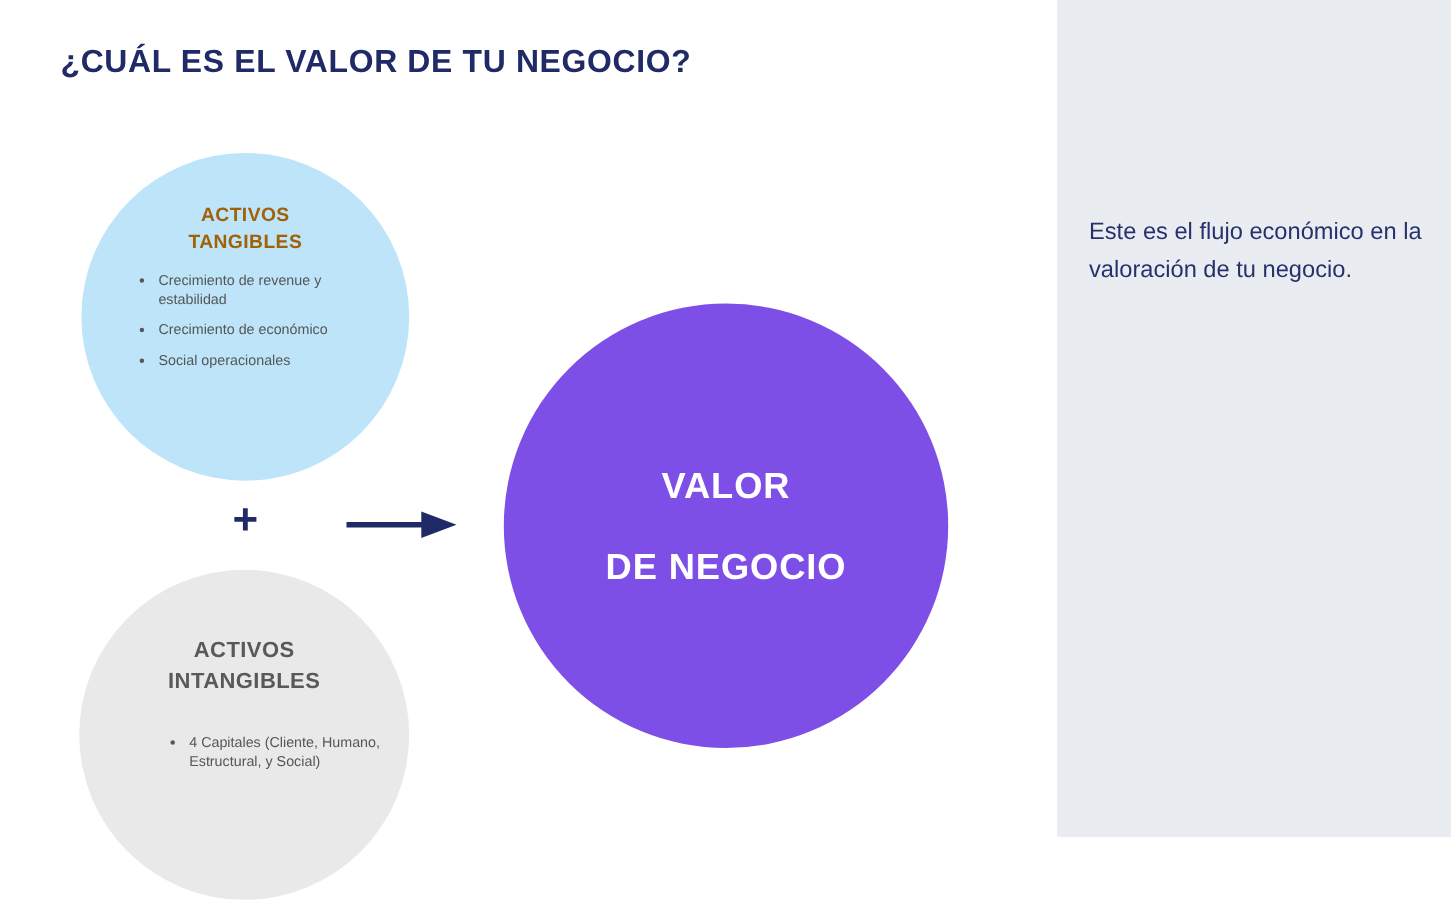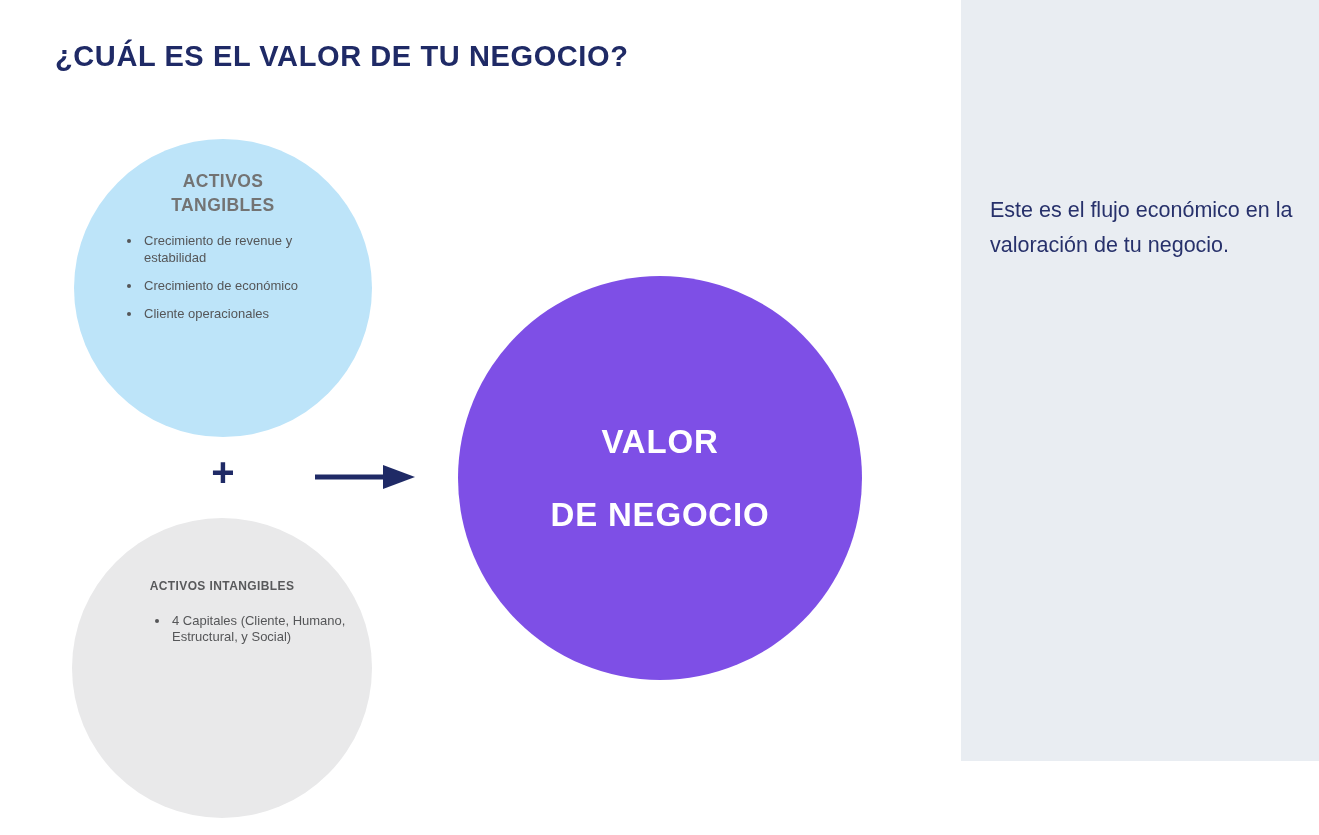--- a/index.html
+++ b/index.html
@@ -25,51 +25,51 @@
 
   .circle { position: absolute; border-radius: 50%; }
 
   
   .blue-circle {
     left: 74px; top: 139px;
     width: 298px; height: 298px;
     background: #BDE4F9;
   }
   .blue-circle .circle-heading {
-    margin: 30px auto 16px auto;
+    margin: 44px auto 16px auto;
     width: 150px;
     text-align: center;
     font-size: 17.5px;
     font-weight: 700;
     line-height: 1.38;
     letter-spacing: 0.4px;
-    color: #737373;
+    color: #a16207;
   }
   .bullet-list {
     list-style: disc;
     margin-left: 68px;
     width: 210px;
     color: #555658;
     font-size: 13px;
     line-height: 1.3;
   }
   .bullet-list li { margin-bottom: 11px; padding-left: 2px; }
   .bullet-list li::marker { color: #555658; font-size: 13px; }
 
   
   .gray-circle {
     left: 72px; top: 518px;
     width: 300px; height: 300px;
     background: #E9E9EA;
   }
   .gray-circle .circle-heading {
-    margin: 60px auto 18px auto;
+    margin: 60px auto 34px auto;
     width: 160px;
     text-align: center;
-    font-size: 12px;
+    font-size: 20px;
     font-weight: 700;
     line-height: 1.38;
     letter-spacing: 0.4px;
     color: #58595B;
   }
   .gray-circle .bullet-list { margin-left: 98px; width: 195px; }
 
   
   .purple-circle {
     left: 458px; top: 276px;
@@ -127,21 +127,21 @@
 
 <div class="slide">
 
   <h1 class="page-title">¿CUÁL ES EL VALOR DE TU NEGOCIO?</h1>
 
   <div class="circle blue-circle">
     <div class="circle-heading">ACTIVOS TANGIBLES</div>
     <ul class="bullet-list">
       <li>Crecimiento de revenue y estabilidad</li>
       <li>Crecimiento de económico</li>
-      <li>Cliente operacionales</li>
+      <li>Social operacionales</li>
     </ul>
   </div>
 
   <div class="plus-sign">+</div>
 
   <div class="arrow-wrap">
     <svg width="105" height="34" viewBox="0 0 105 34" xmlns="http://www.w3.org/2000/svg">
       <line x1="2" y1="17" x2="72" y2="17" stroke="#1F2A66" stroke-width="5"></line>
       <polygon points="70,5 102,17 70,29" fill="#1F2A66"></polygon>
     </svg>

